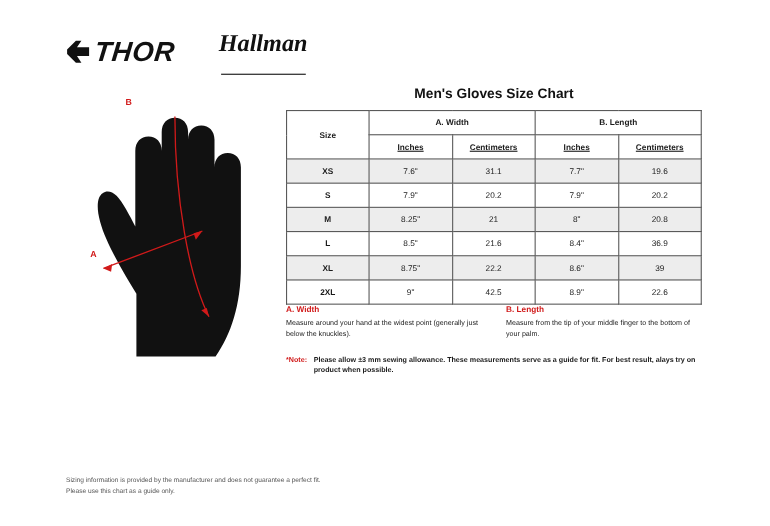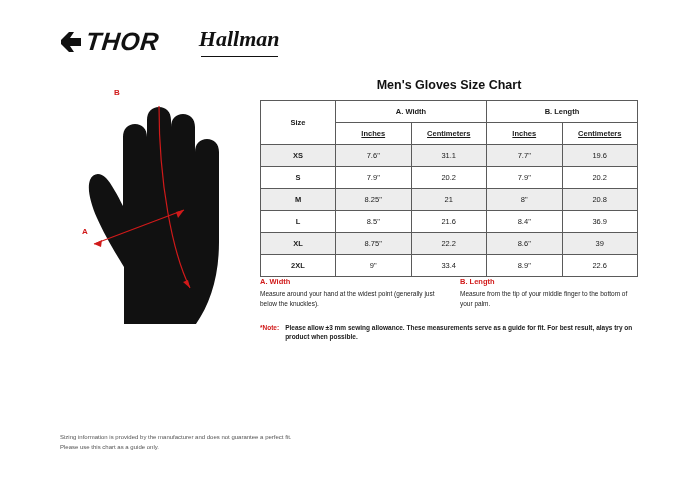--- a/index.html
+++ b/index.html
@@ -52,21 +52,21 @@
   }
   .hallman-text {
     font-family: "Liberation Serif", serif;
     font-style: italic;
     font-size: 22px;
     font-weight: bold;
     color: #111111;
   }
   .hallman-wrap {
     position: relative;
-    padding-bottom: 5px;
+    padding-bottom: 16px;
   }
   .hallman-underline {
     position: absolute;
     left: 2px;
     right: 2px;
     bottom: 0;
     height: 1.5px;
     background: #111111;
   }
 
@@ -282,21 +282,21 @@
         <tr class="shaded">
           <td class="row-size">XL</td>
           <td>8.75"</td>
           <td>22.2</td>
           <td>8.6"</td>
           <td>39</td>
         </tr>
         <tr>
           <td class="row-size">2XL</td>
           <td>9"</td>
-          <td>33.4</td>
+          <td>42.5</td>
           <td>8.9"</td>
           <td>22.6</td>
         </tr>
       </tbody>
     </table>
 
 
     <div class="measure-cols">
       <div class="measure-col">
         <div class="measure-head">A. Width</div>

